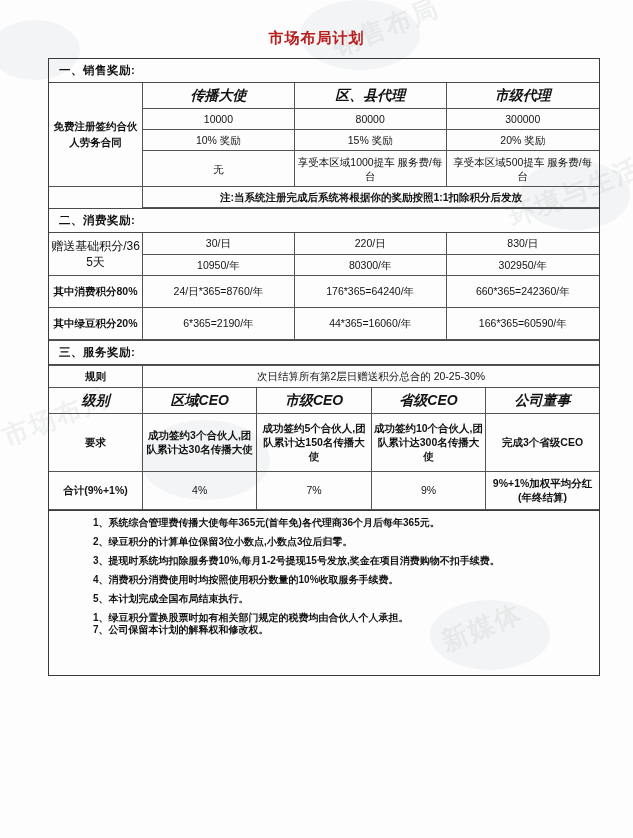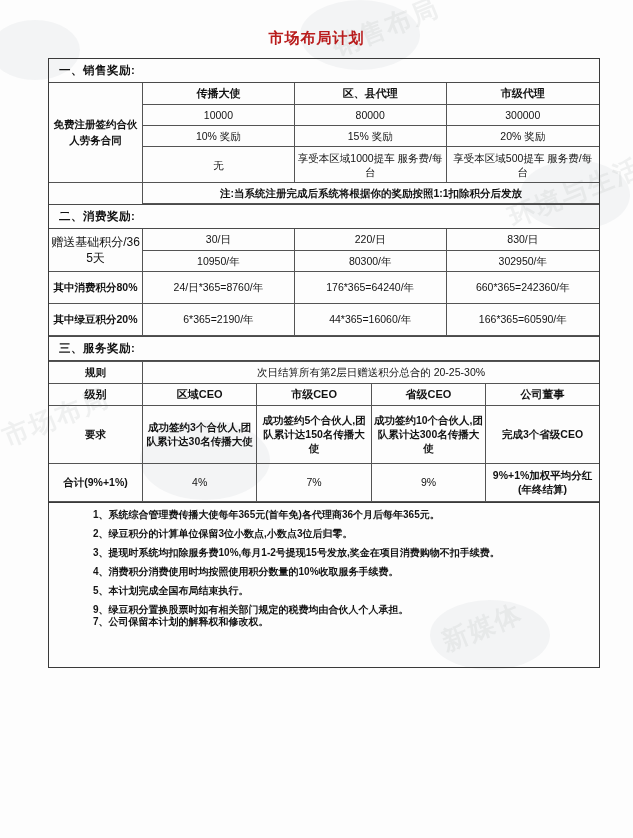--- a/index.html
+++ b/index.html
@@ -83,21 +83,21 @@
     padding: 3px 2px;
     line-height: 1.35;
     word-break: break-all;
   }
   table.t td.lbl {
     font-weight: 700;
     font-size: 10.5px;
     line-height: 1.45;
   }
   table.t td.lbl-thin { font-weight: 400; font-size: 12px; }
-  table.t td.hdr { font-weight: 700; font-size: 11px; }
+  table.t td.hdr { font-weight: 700; font-size: 14px; font-style: italic; }
   table.t td.note { font-weight: 700; font-size: 10.5px; }
   table.t td.bold { font-weight: 700; }
   table.t td.nl { border-left: none; }
   table.t td.nr { border-right: none; }
   table.t td.nt { border-top: none; }
 
   #notes {
     position: relative;
     z-index: 2;
     margin: 0 33px 0 48px;
@@ -271,18 +271,18 @@
       </tbody>
     </table>
   </div>
 
   <div id="notes">
     <span class="nrow">1、系统综合管理费传播大使每年365元(首年免)各代理商36个月后每年365元。</span>
     <span class="nrow">2、绿豆积分的计算单位保留3位小数点,小数点3位后归零。</span>
     <span class="nrow">3、提现时系统均扣除服务费10%,每月1-2号提现15号发放,奖金在项目消费购物不扣手续费。</span>
     <span class="nrow">4、消费积分消费使用时均按照使用积分数量的10%收取服务手续费。</span>
     <span class="nrow">5、本计划完成全国布局结束执行。</span>
-    <span class="nrow tight">9、绿豆积分置换股票时如有相关部门规定的税费均由合伙人个人承担。</span>
+    <span class="nrow tight">1、绿豆积分置换股票时如有相关部门规定的税费均由合伙人个人承担。</span>
     <span class="nrow tight">7、公司保留本计划的解释权和修改权。</span>
   </div>
 
 
 </div>
 
 </body></html>

